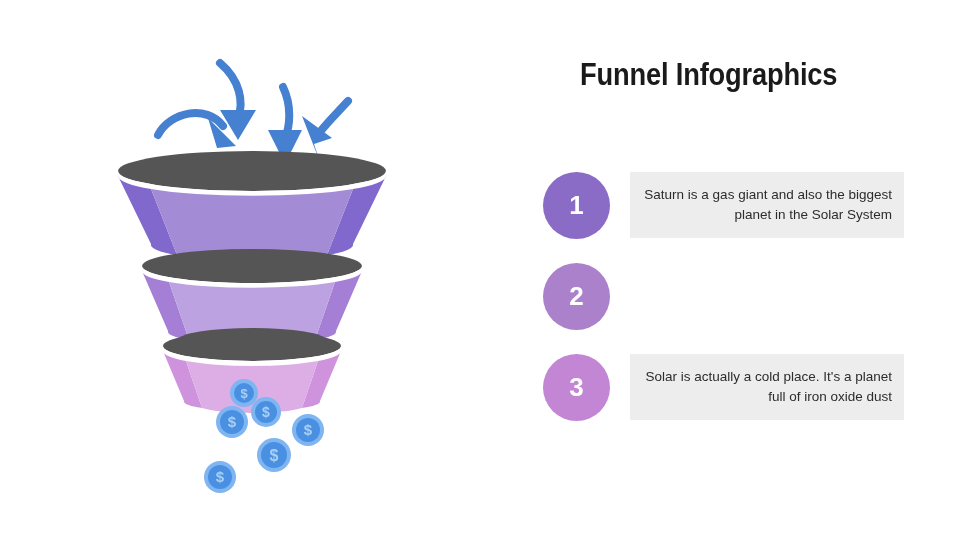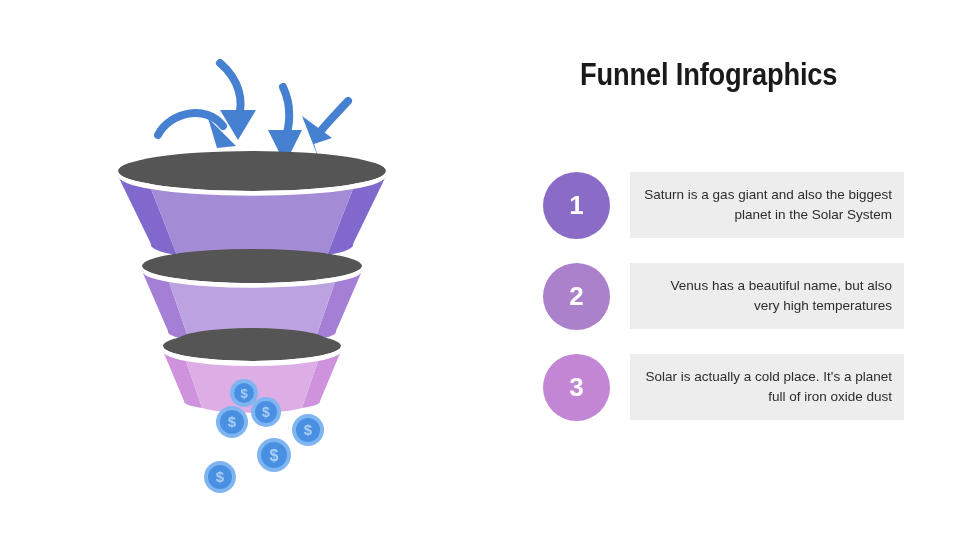--- a/index.html
+++ b/index.html
@@ -226,23 +226,20 @@
         </div>
         <div class="text-box">
           <p>Saturn is a gas giant and also the biggest planet in the Solar System</p>
         </div>
       </div>
 
       <div class="row">
         <div class="num-circle" style="background:#AB81CB">
           <span>2</span>
         </div>
-        <div class="text-box">
-          <p>Venus has a beautiful name, but also very high temperatures</p>
-        </div>
       </div>
 
       <div class="row">
         <div class="num-circle" style="background:#C286D4">
           <span>3</span>
         </div>
         <div class="text-box">
           <p>Solar is actually a cold place. It's a planet full of iron oxide dust</p>
         </div>
       </div>

